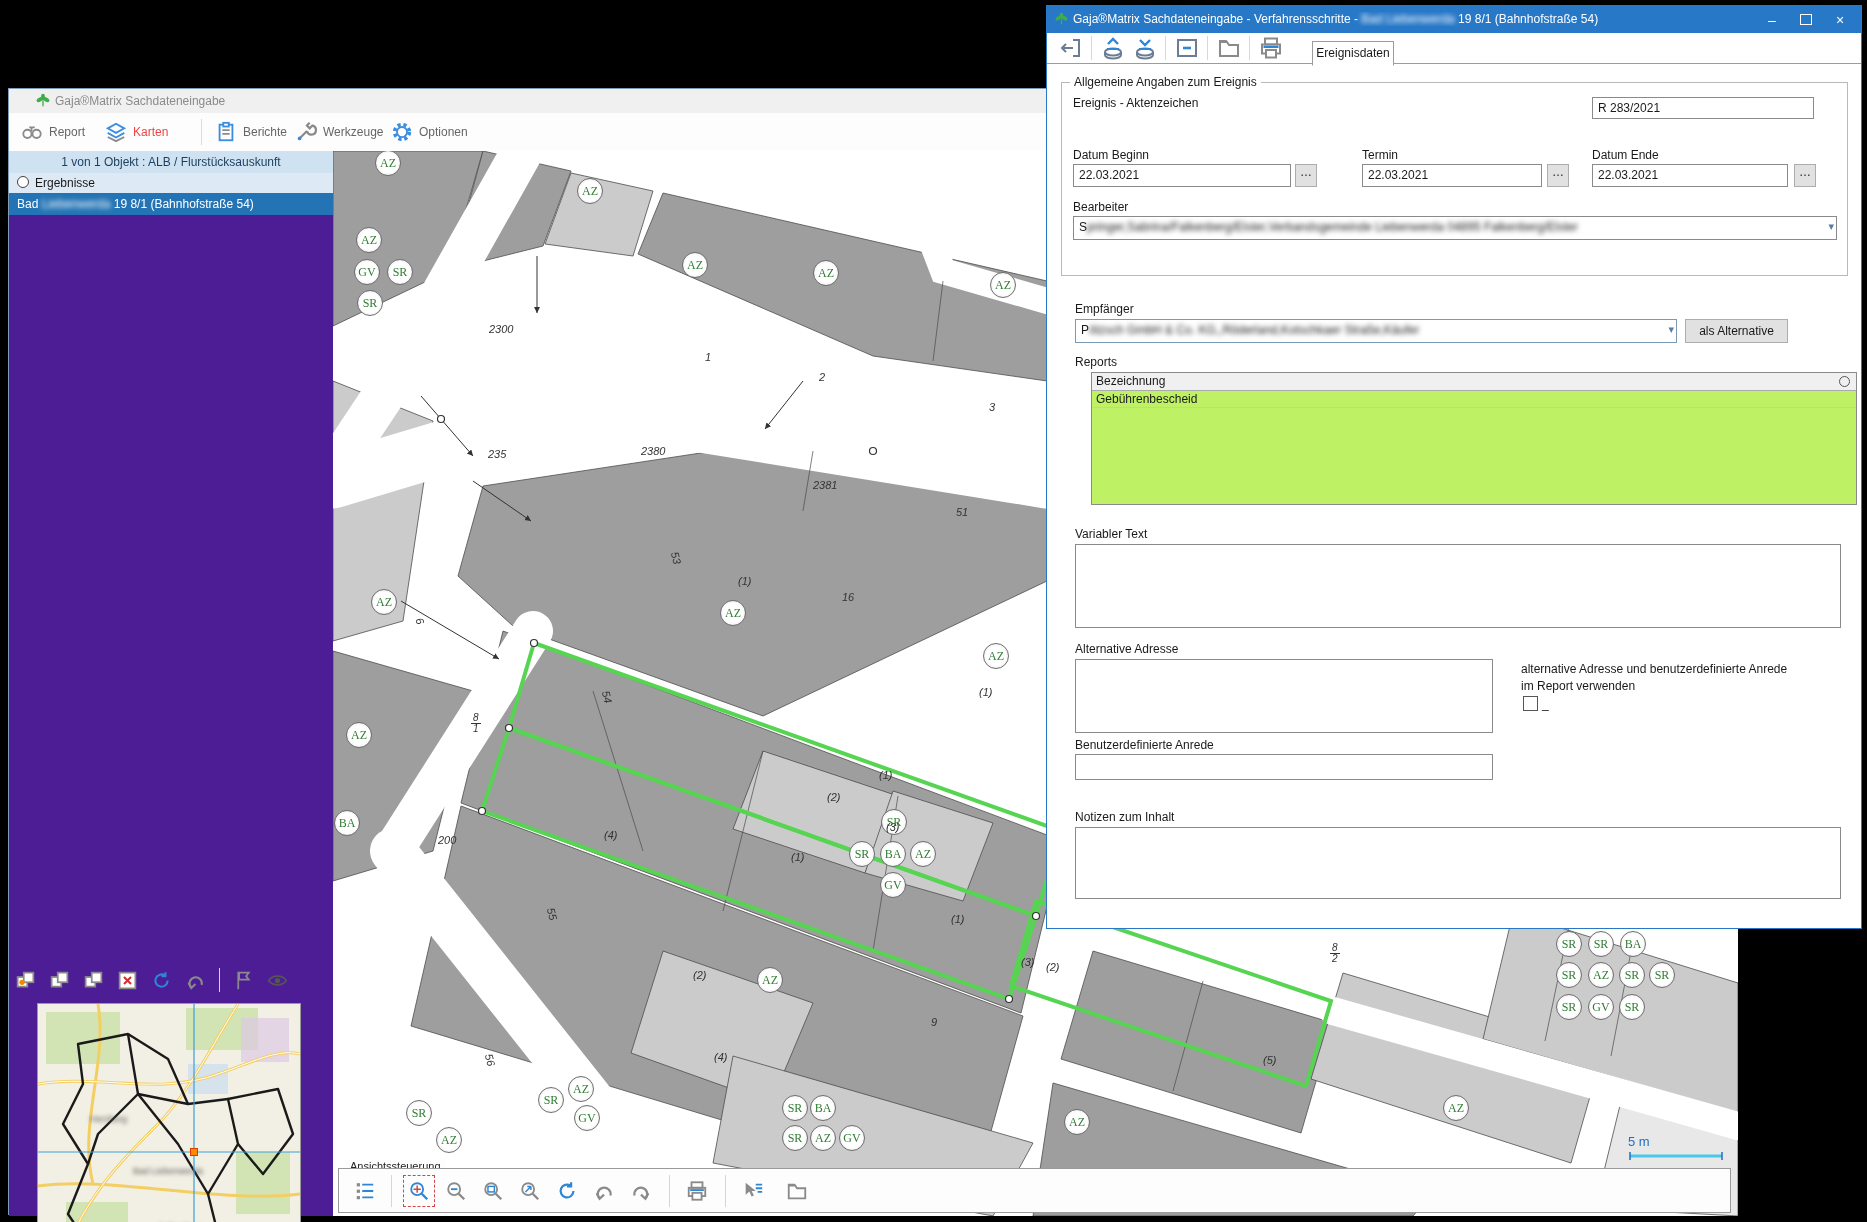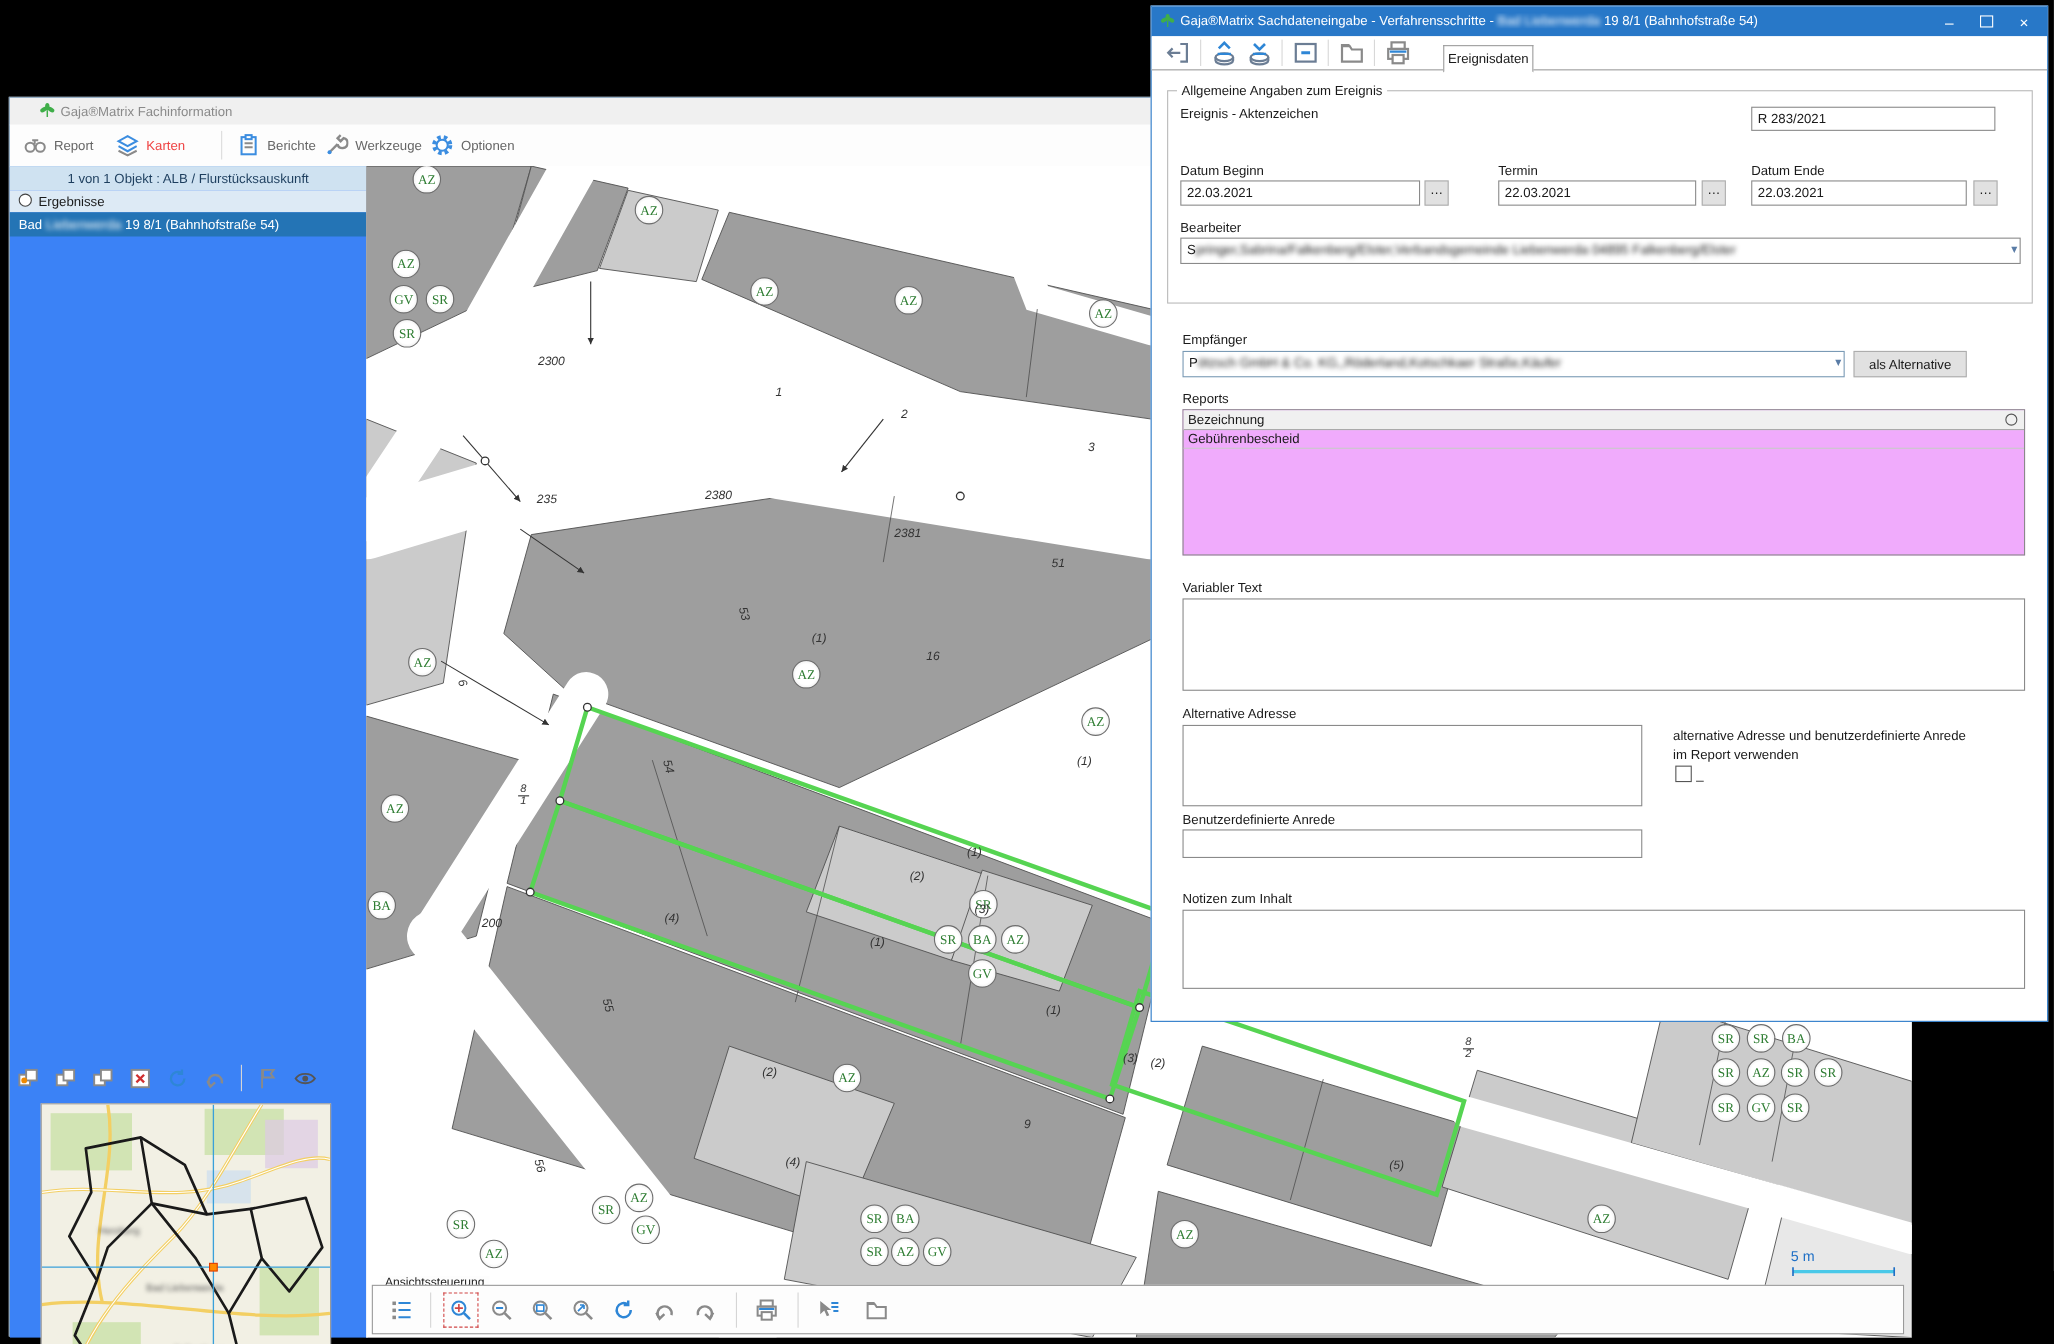--- a/index.html
+++ b/index.html
@@ -12,21 +12,21 @@
   
   #main-win{left:8px;top:88px;width:1729px;height:1127px;background:#fff;border:1px solid #7f9db9;box-sizing:border-box;}
   #main-titlebar{left:0;top:0;width:100%;height:24px;background:#f0f0f0;border-bottom:1px solid #e2e2e2;}
   #main-title{left:46px;top:5px;color:#8a8a8a;}
   #main-toolbar{left:0;top:24px;width:100%;height:38px;background:#fdfdfd;border-bottom:1px solid #e4e4e4;}
   .tbi{position:absolute;top:6px;height:26px;display:flex;align-items:center;gap:6px;color:#666;cursor:default;}
   .tbi.active{color:#ef4444;}
   .vsep{position:absolute;top:6px;width:1px;height:26px;background:#dcdcdc;}
 
   
-  #sidebar{left:0;top:62px;width:324px;height:1065px;background:#3b82f6;border-right:1px solid #c8d6e2;}
+  #sidebar{left:0;top:62px;width:324px;height:1065px;background:#4c1d95;border-right:1px solid #c8d6e2;}
   #sb-header{left:0;top:0;width:324px;height:22px;background:#cfe2f1;color:#1d3e5e;text-align:center;line-height:22px;}
   #sb-results{left:0;top:22px;width:324px;height:20px;background:#ddeaf5;line-height:20px;}
   #sb-results .radio{display:inline-block;width:10px;height:10px;border:1px solid #444;border-radius:50%;margin:0 6px 0 8px;vertical-align:-1px;background:#fff;}
   #sb-selected{left:0;top:42px;width:324px;height:22px;background:#2474b5;color:#fff;line-height:22px;padding-left:8px;box-sizing:border-box;white-space:nowrap;}
   #sb-tools{left:6px;top:814px;width:314px;height:30px;display:flex;align-items:center;gap:13px;color:#777;}
   #overview{left:28px;top:852px;width:262px;height:270px;border:1px solid #9a9a9a;background:#f2f0e4;overflow:hidden;}
 
   
   #map-layer{left:324px;top:62px;width:1405px;height:1065px;background:#fff;overflow:hidden;}
   .badge{position:absolute;width:26px;height:26px;border:1px solid #6e6e6e;border-radius:50%;
@@ -54,21 +54,21 @@
   #tab-ereignis{left:265px;top:35px;width:80px;height:23px;border:1px solid #9c9c9c;border-bottom:1px solid #fff;background:#fff;
                 text-align:center;line-height:22px;z-index:2;}
   .grp{position:absolute;border:1px solid #b9b9b9;}
   .grp>span{position:absolute;top:-8px;left:8px;background:#fff;padding:0 4px;color:#1a1a1a;}
   .lbl{position:absolute;color:#1a1a1a;white-space:nowrap;}
   .fld{position:absolute;border:1px solid #8a8a8a;background:#fff;box-sizing:border-box;padding:3px 5px;white-space:nowrap;overflow:hidden;}
   .fld.ro{background:#f0f0f0;border-color:#a0a0a0;}
   .btn{position:absolute;border:1px solid #adadad;background:#e1e1e1;text-align:center;box-sizing:border-box;}
   .combo .chev{position:absolute;right:2px;top:3px;color:#5a7ca6;font-size:11px;}
   .ta{position:absolute;border:1px solid #8a8a8a;background:#fff;box-sizing:border-box;}
-  #rpt-table{position:absolute;border:1px solid #8a8a8a;background:#f0abfc;box-sizing:border-box;}
+  #rpt-table{position:absolute;border:1px solid #8a8a8a;background:#bef264;box-sizing:border-box;margin-left:16px;}
   #rpt-head{height:17px;background:#f0f0f0;border-bottom:1px solid #aaa;line-height:17px;padding-left:4px;position:relative;}
   #rpt-ring{position:absolute;right:6px;top:3px;width:9px;height:9px;border:1px solid #555;border-radius:50%;}
   #rpt-row0{height:16px;border-bottom:1px solid #c9c9c9;line-height:16px;padding-left:4px;}
   .chk{position:absolute;width:13px;height:13px;border:1px solid #555;background:#fff;}
   svg{display:block;}
 </style>
 </head>
 <body>
 
 <svg width="0" height="0" style="position:absolute">
@@ -226,21 +226,21 @@
       </symbol>
   </defs>
 </svg>
 
 <div id="main-win" class="abs">
 
   <div id="main-titlebar" class="abs">
     <svg class="abs" style="left:26px;top:4px" width="16" height="16">
         <use href="#i-plant"></use>
       </svg>
-    <div id="main-title" class="abs">Gaja®Matrix Fachinformation</div>
+    <div id="main-title" class="abs">Gaja®Matrix Sachdateneingabe</div>
   </div>
 
   <div id="main-toolbar" class="abs">
     <div class="tbi" style="left:12px">
       <svg width="22" height="22">
           <use href="#i-binocs"></use>
         </svg>
       <span>Report</span>
     </div>
     <div class="tbi active" style="left:96px">

